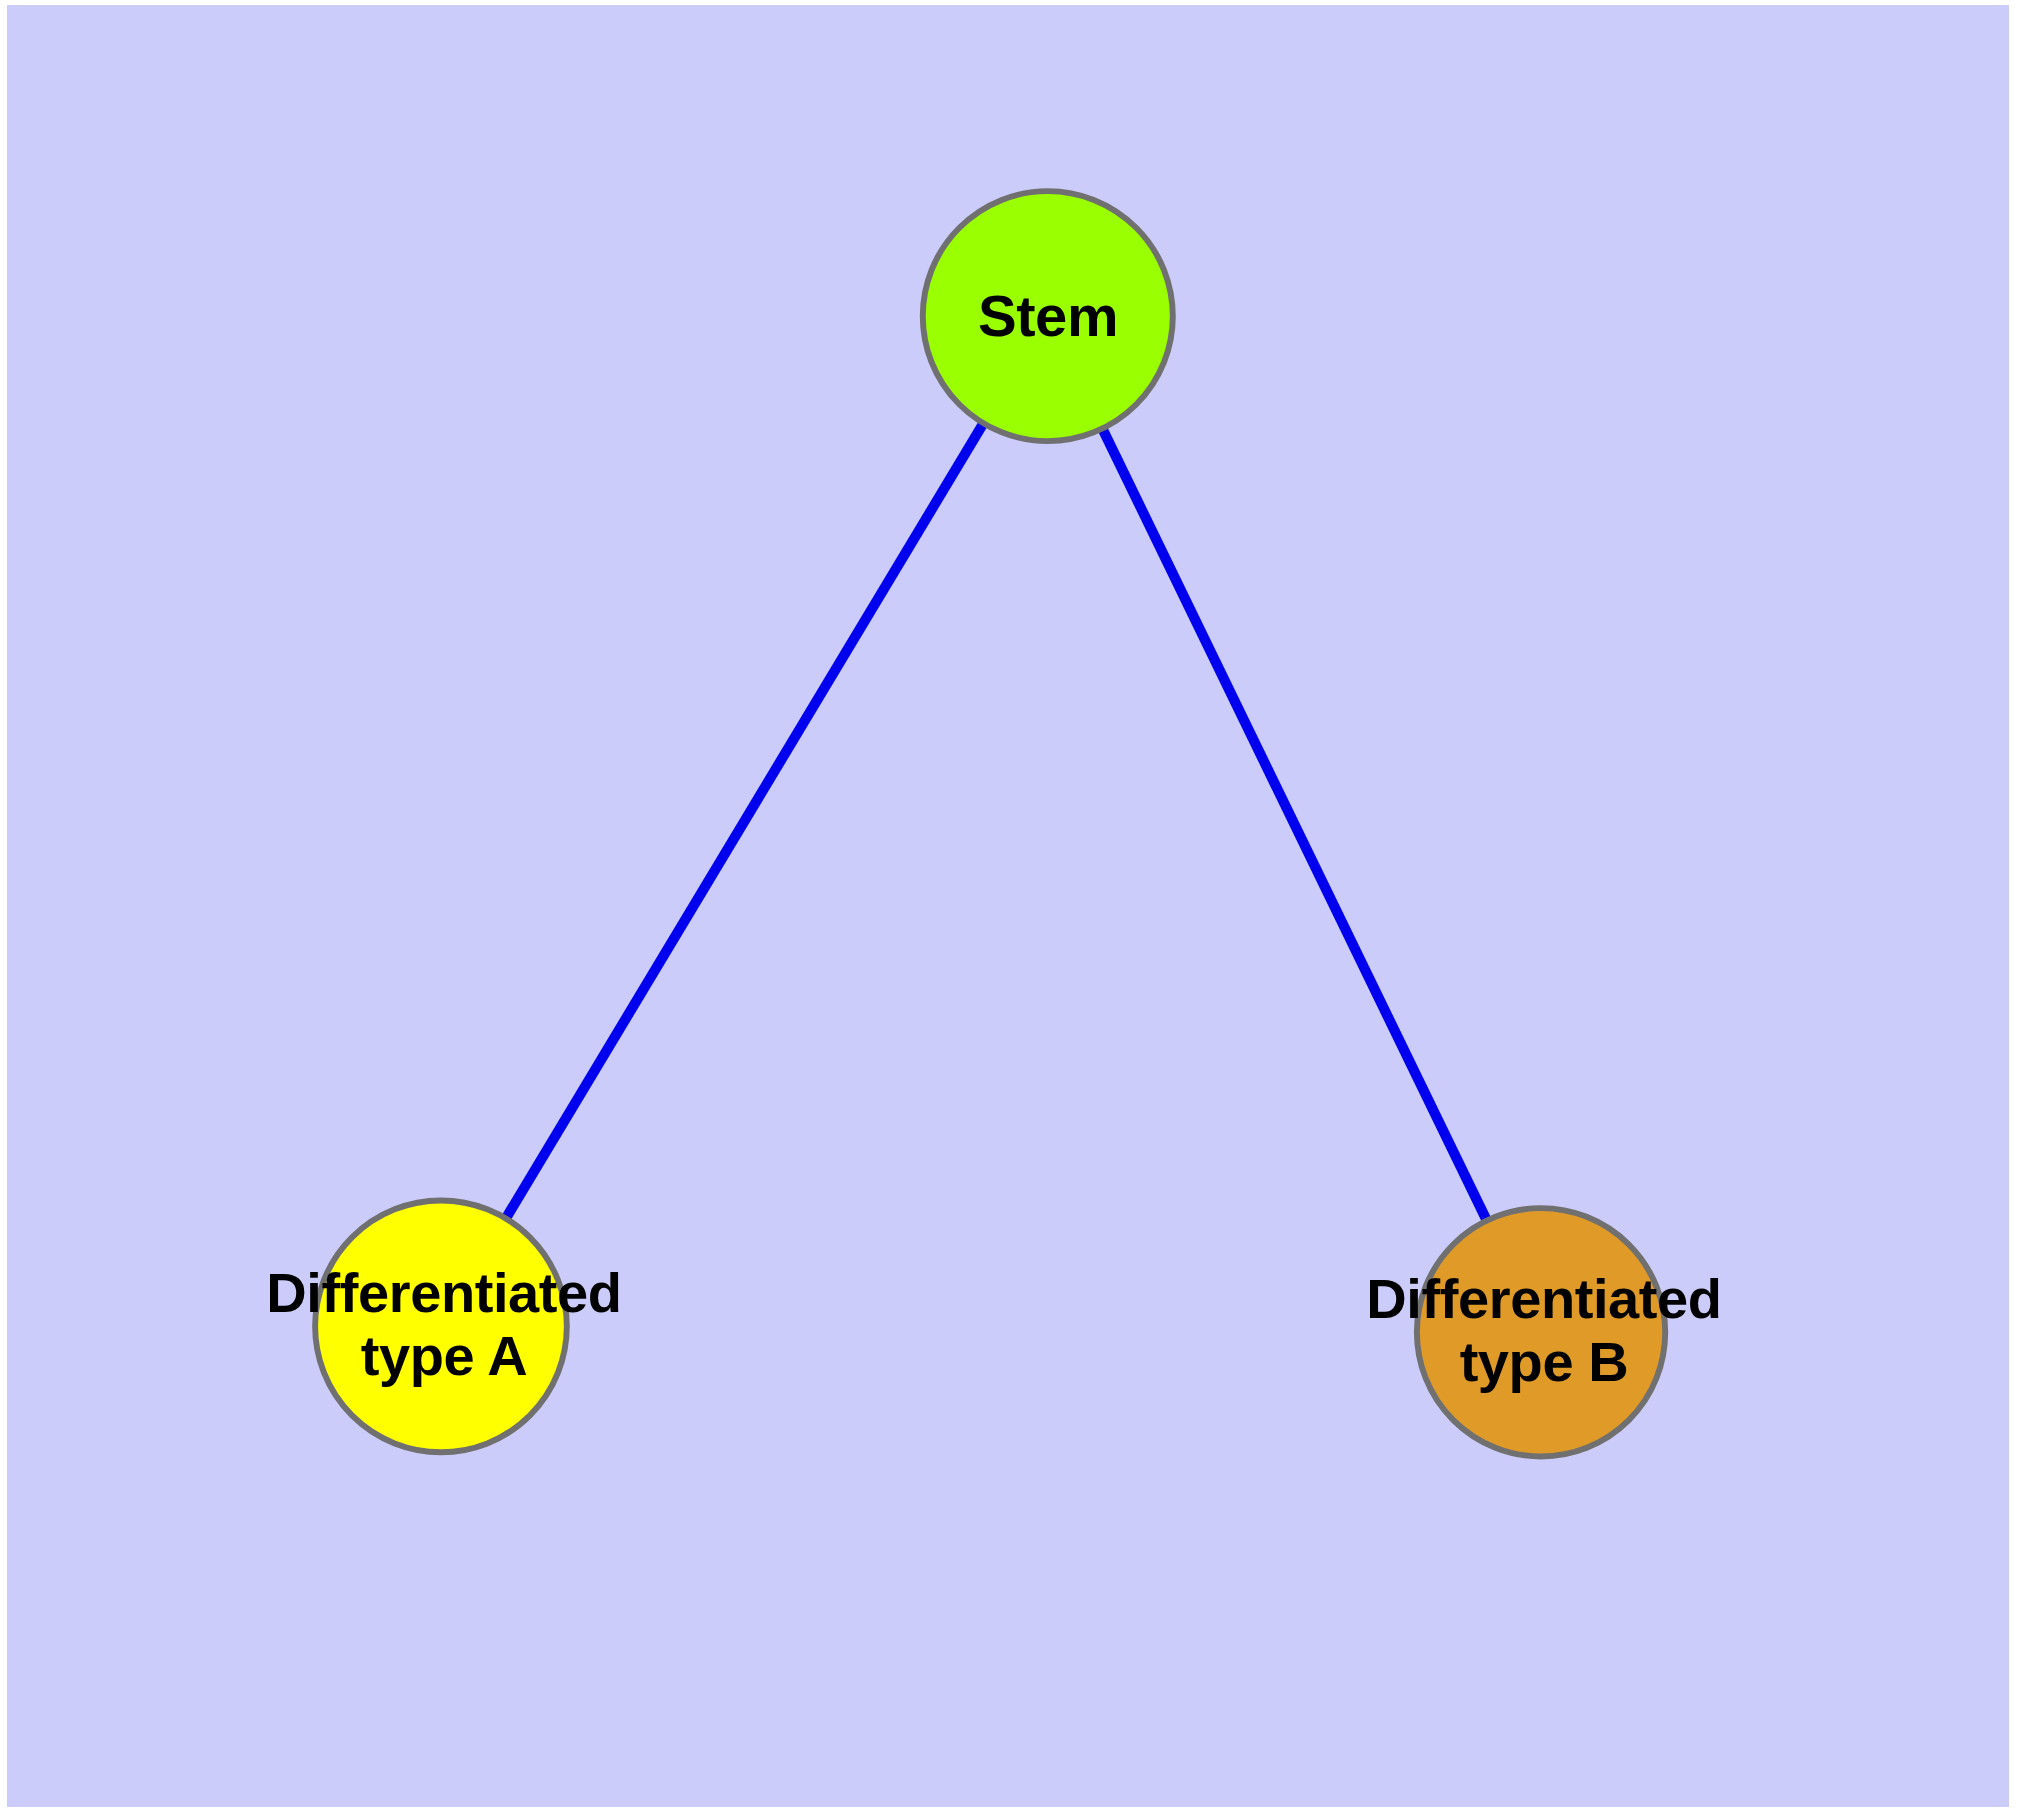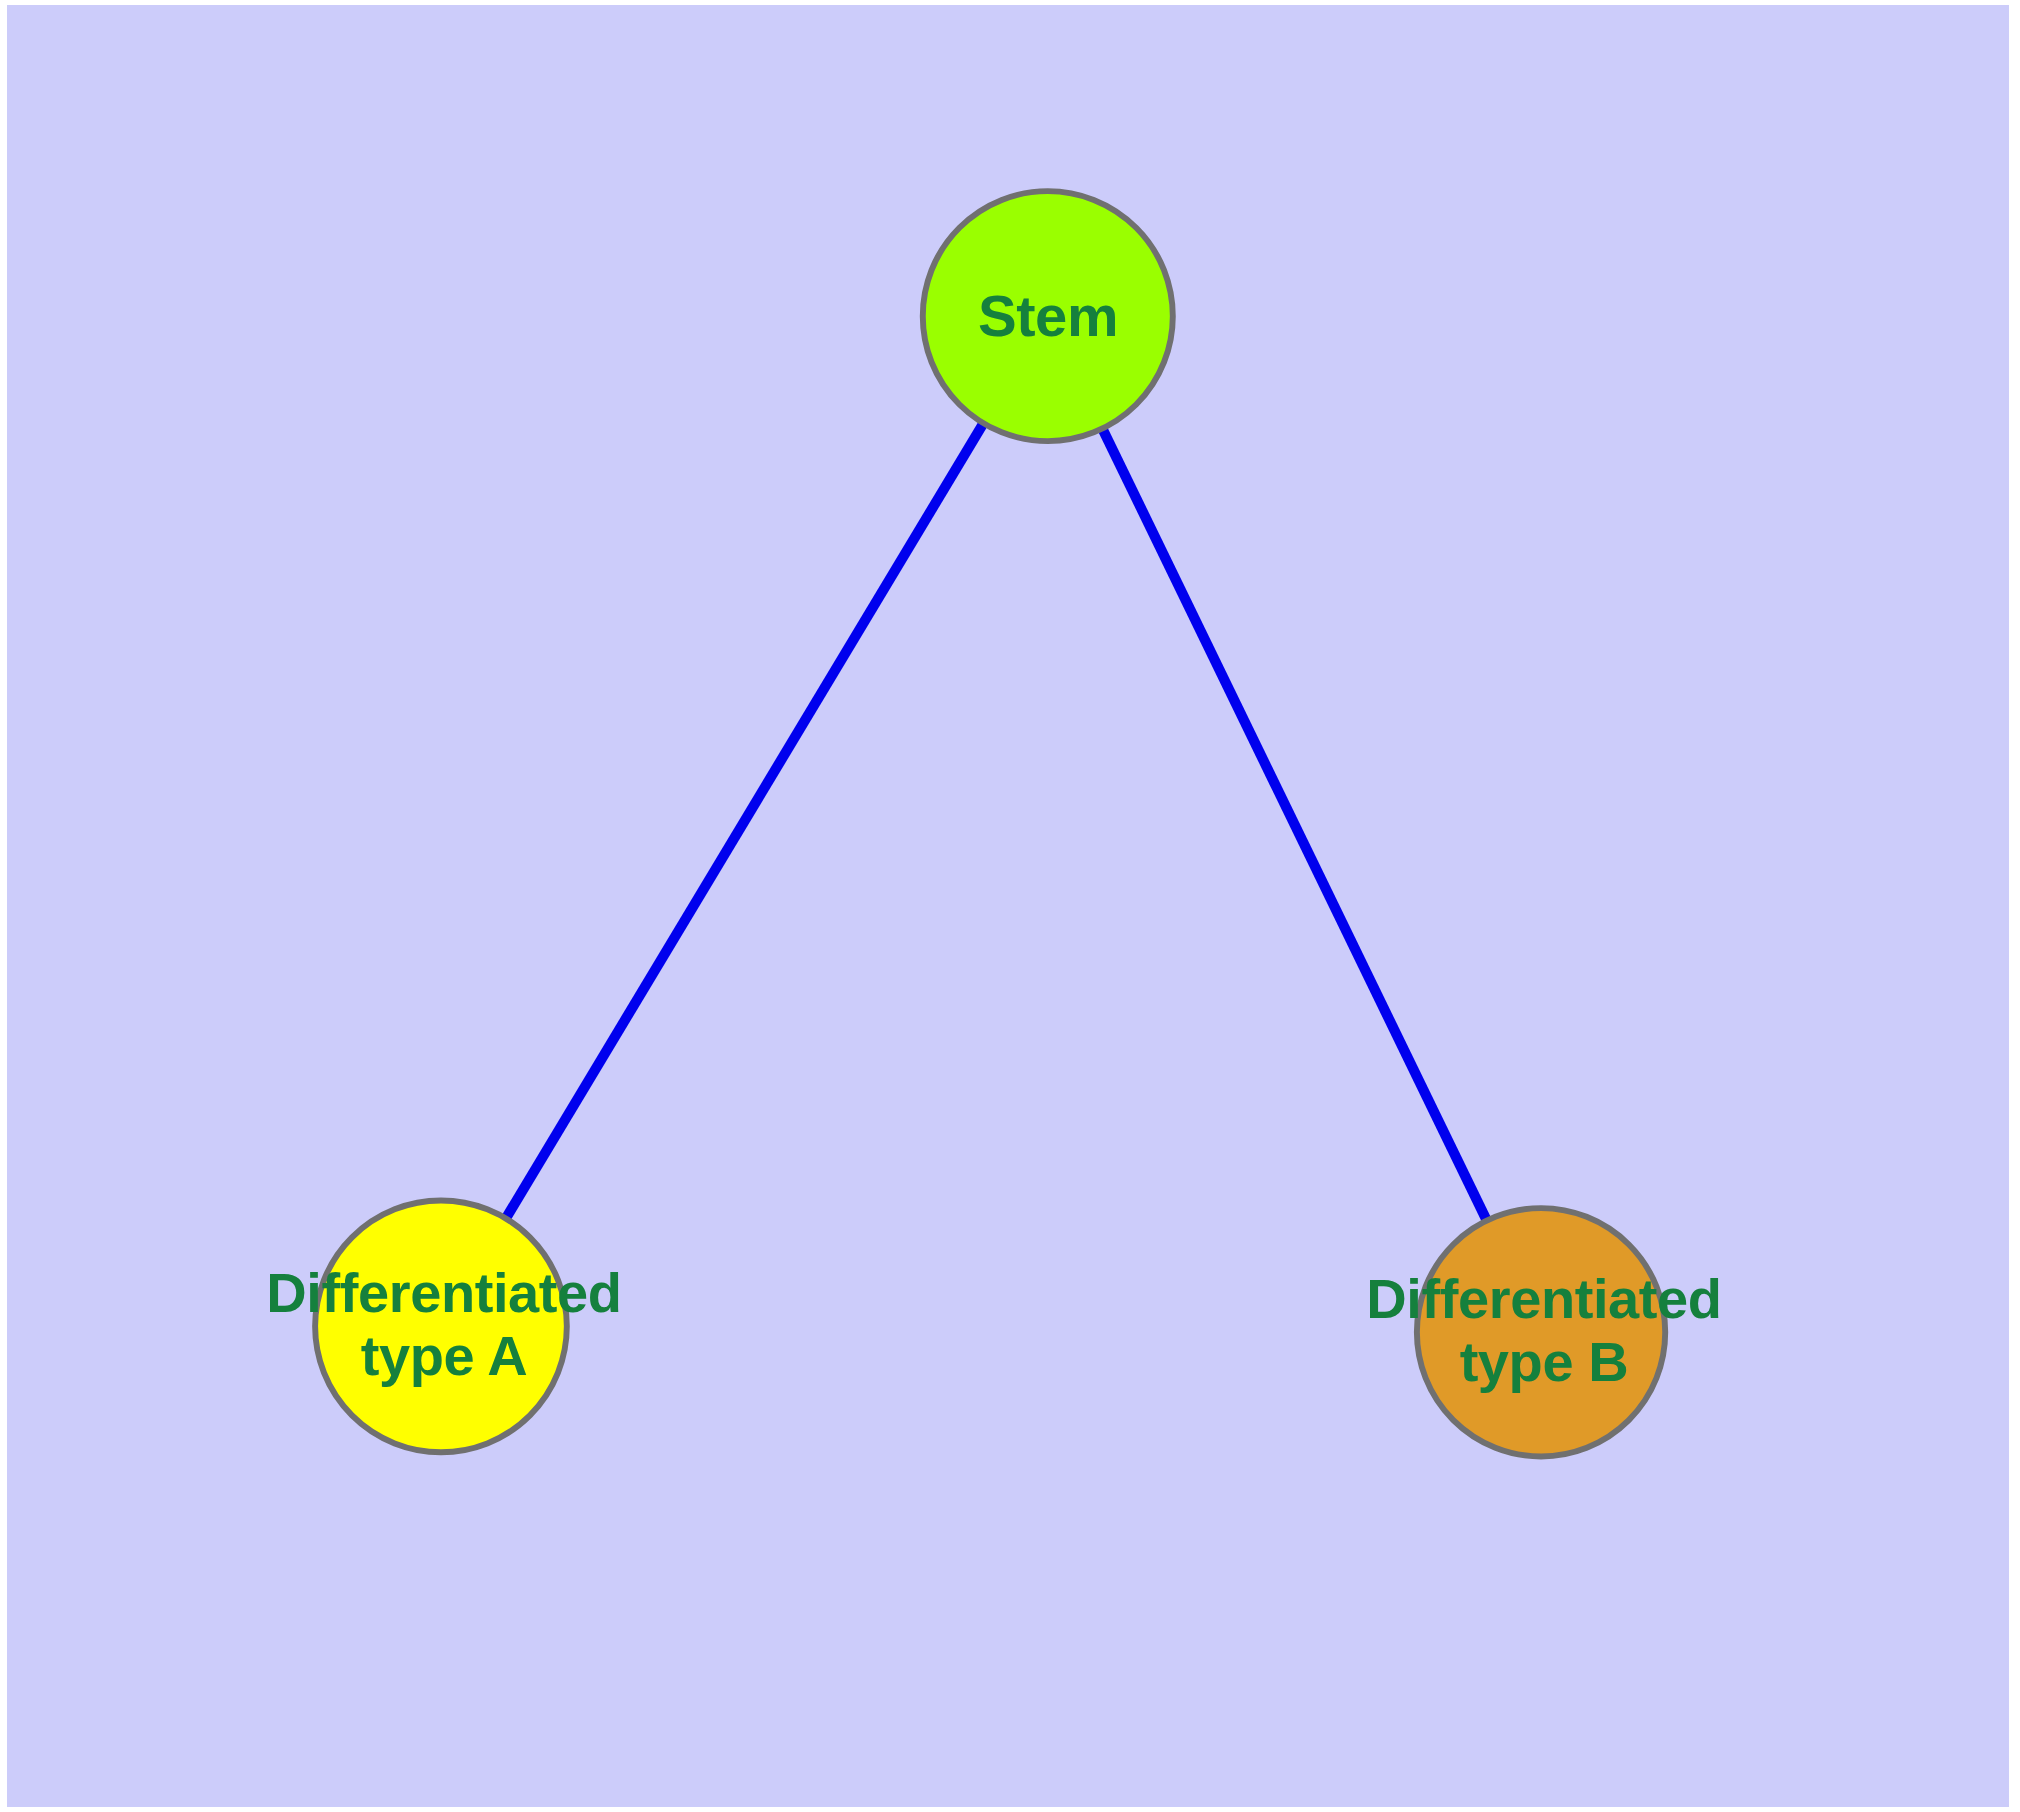--- a/index.html
+++ b/index.html
@@ -29,21 +29,21 @@
     left: 0;
     top: 0;
     width: 2021px;
     height: 1812px;
     overflow: visible;
   }
   .node-label {
     position: absolute;
     transform: translate(-50%, -50%);
     text-align: center;
-    color: #15803d;
+    color: #000000;
     font-weight: bold;
     line-height: 1.12;
     white-space: pre;
     pointer-events: none;
     letter-spacing: -0.4px;
   }
   .label-stem   { font-size: 58px; }
   .label-type-a { font-size: 56px; }
   .label-type-b { font-size: 56px; }
 </style>

